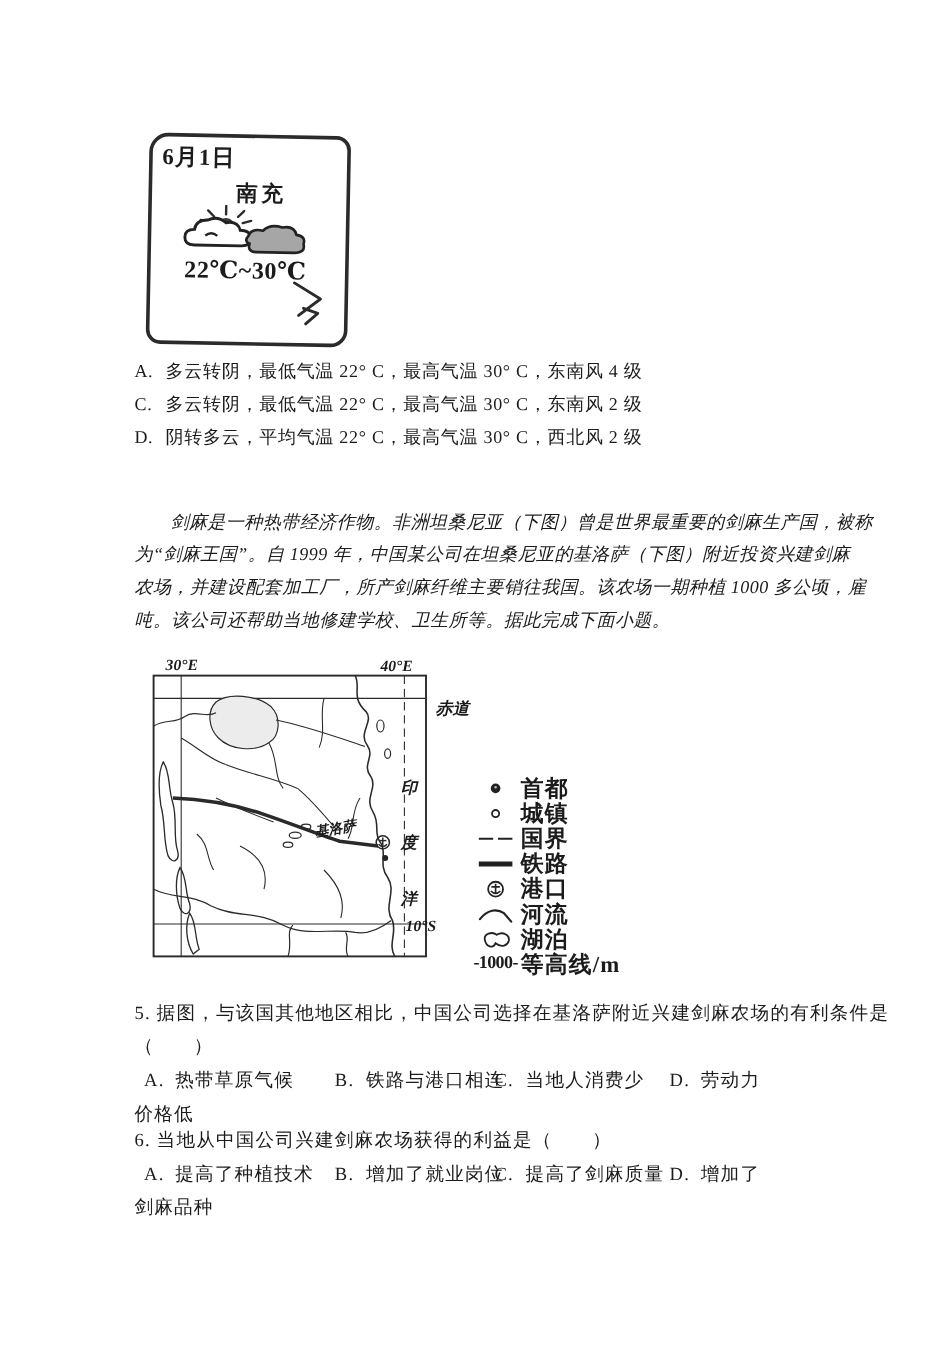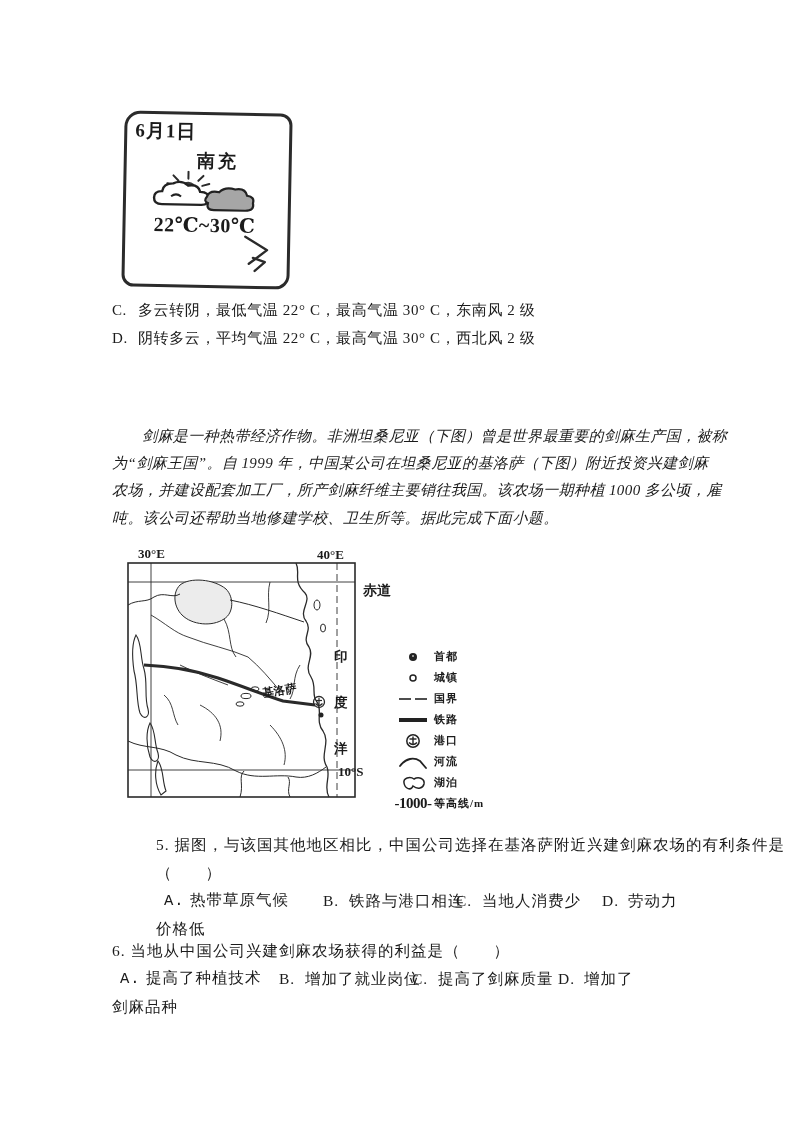--- a/index.html
+++ b/index.html
@@ -26,35 +26,35 @@
   
   .q4-options{position:absolute;left:112px;top:297px;font-size:15px;letter-spacing:0.6px;}
   .q4-options .opt-row{height:27.6px;line-height:27.6px;white-space:nowrap;}
   .opt-label{display:inline-block;width:26px;}
   
   .passage{position:absolute;left:112px;top:403px;width:580px;
     font-size:15px;font-style:italic;letter-spacing:0.4px;margin-top:20px;}
   .passage .p-line{height:27.2px;line-height:27.2px;white-space:nowrap;}
   .passage .p-line:first-child{text-indent:2em;}
   
-  .map-wrap{position:absolute;left:120px;top:545px;width:290px;height:265px;}
+  .map-wrap{position:absolute;left:120px;top:545px;width:290px;height:265px;font-style:italic;}
   .map-wrap svg{display:block;}
   .legend{position:absolute;left:392px;top:646px;}
   .legend-row{display:flex;align-items:center;height:21px;}
   .legend-sym{width:42px;display:flex;justify-content:center;align-items:center;}
-  .legend-label{font-size:11px;font-weight:bold;letter-spacing:1px;}
+  .legend-label{font-size:19px;font-weight:bold;letter-spacing:1px;}
   .contour-text{font-size:15px;font-weight:bold;letter-spacing:-0.5px;white-space:nowrap;}
   
   .question{position:absolute;left:112px;width:580px;font-size:15.5px;letter-spacing:1px;}
-  .q5{top:831px;margin-left:44px;} .q6{top:937px;}
+  .q5{top:831px;} .q6{top:937px;}
   .q-stem{height:28px;line-height:28px;white-space:nowrap;}
   .q-paren{height:28px;line-height:28px;}
   .q-opts{position:relative;height:28px;line-height:28px;}
   .q-opts .opt{position:absolute;white-space:nowrap;}
-  .opt-a{left:8px;font-family:Liberation Mono, monospace;} .opt-b{left:167px;} .opt-c{left:300px;} .opt-d{left:446px;}
+  .opt-a{left:8px;} .opt-b{left:167px;} .opt-c{left:300px;} .opt-d{left:446px;}
   .q-cont{height:28px;line-height:28px;}
   .stroke{stroke:#2a2a2a;fill:none;}
   text.maplabel{fill:#1b1b1b;stroke:none;font-weight:bold;font-family:"Liberation Serif","DejaVu Serif",serif;}
 </style>
 </head>
 <body>
 
 <div class="page">
 
   <div class="weather-card">
@@ -81,20 +81,23 @@
         <g stroke="#2b2b2b" stroke-width="2.4" fill="none" stroke-linecap="round" stroke-linejoin="round">
           <polyline points="10,5 32,18 14,32"></polyline>
           <polyline points="18,26 30,30 20,39"></polyline>
         </g>
       </svg>
     </div>
   </div>
 
   <div class="q4-options">
     <div class="opt-row">
+      <span class="opt-label">A.</span><span>多云转阴，最低气温 22° C，最高气温 30° C，东南风 4 级</span>
+    </div>
+    <div class="opt-row">
       <span class="opt-label">C.</span><span>多云转阴，最低气温 22° C，最高气温 30° C，东南风 2 级</span>
     </div>
     <div class="opt-row">
       <span class="opt-label">D.</span><span>阴转多云，平均气温 22° C，最高气温 30° C，西北风 2 级</span>
     </div>
   </div>
 
   <div class="passage">
     <div class="p-line">剑麻是一种热带经济作物。非洲坦桑尼亚（下图）曾是世界最重要的剑麻生产国，被称</div>
     <div class="p-line">为“剑麻王国”。自 1999 年，中国某公司在坦桑尼亚的基洛萨（下图）附近投资兴建剑麻</div>

